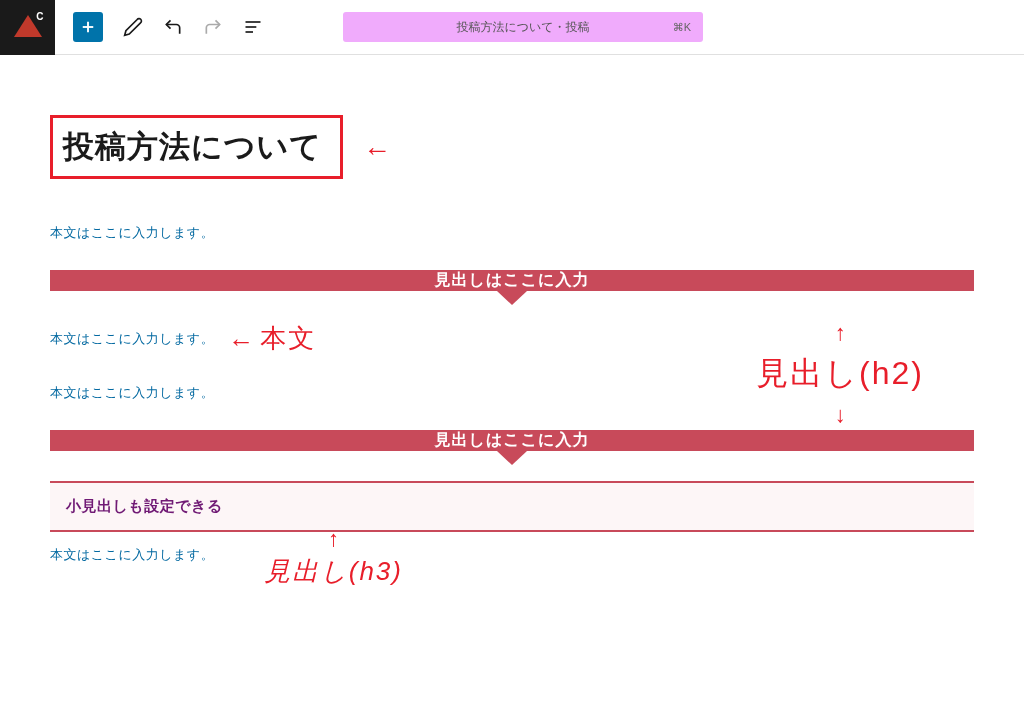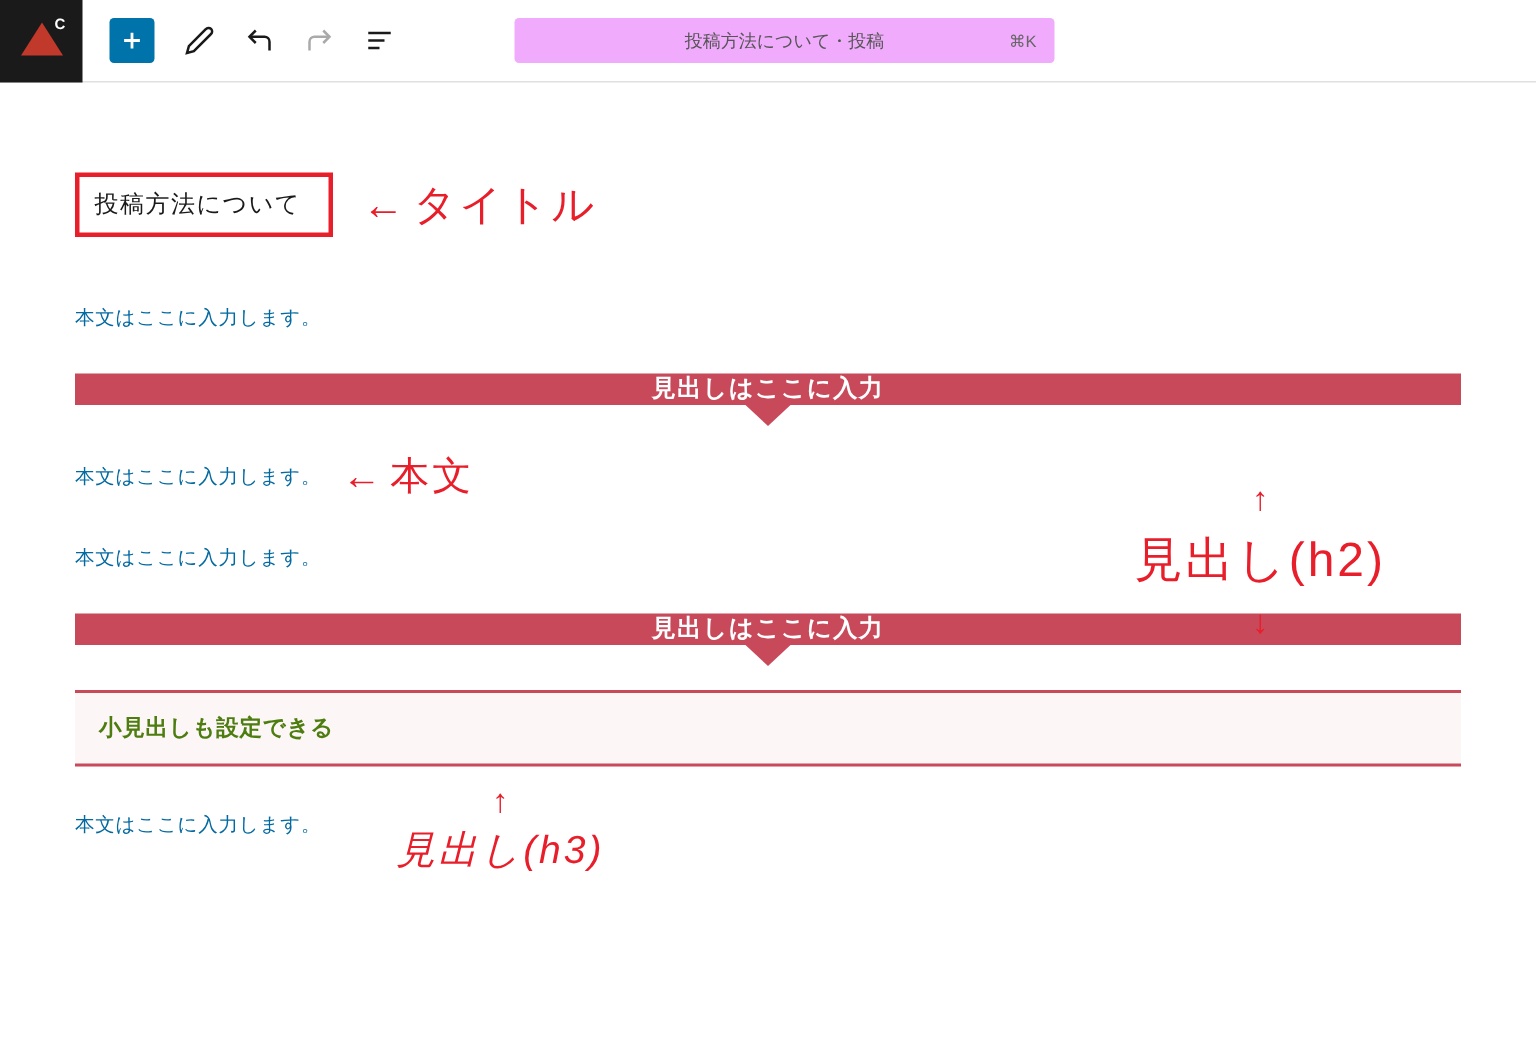--- a/index.html
+++ b/index.html
@@ -16,37 +16,37 @@
     .tool-icon { width: 20px; height: 20px; display: flex; align-items: center; justify-content: center; color: #1a1a1a; cursor: pointer; }
     .tool-icon.dim { color: #aaa; }
     .center-bar { position: absolute; left: 50%; transform: translateX(-50%); width: 360px; height: 30px; background: #f0abfc; border-radius: 3px; display: flex; align-items: center; justify-content: center; font-size: 12px; color: #555; margin-left: 11px; }
     .center-bar .shortcut { position: absolute; right: 12px; font-size: 11px; color: #666; }
     
     
     .content { padding: 60px 50px 20px 50px; }
     
     .title-row { display: flex; align-items: center; gap: 20px; margin-bottom: 45px; }
     .title-box { border: 3px solid #e81e2a; padding: 8px 18px 8px 10px; }
-    .title-text { font-size: 16px; font-weight: 400; color: #1a1a1a; letter-spacing: 1px; }
+    .title-text { font-size: 31px; font-weight: 700; color: #1a1a1a; letter-spacing: 1px; }
     .annotation { color: #e81e2a; font-size: 28px; font-weight: 500; display: flex; align-items: center; gap: 4px; letter-spacing: 2px; }
     
     .body-text { font-size: 13px; color: #0369a1; font-weight: 400; margin-bottom: 28px; letter-spacing: 0.5px; }
     
     .h2-banner { background: #c84a5a; color: #fff; text-align: center; padding: 0 0; font-size: 16px; font-weight: 700; position: relative; margin-bottom: 30px; letter-spacing: 1px; }
     .h2-banner::after { content: ''; position: absolute; bottom: -14px; left: 50%; transform: translateX(-50%); width: 0; height: 0; border-left: 15px solid transparent; border-right: 15px solid transparent; border-top: 14px solid #c84a5a; }
     
     .body-row { display: flex; align-items: center; gap: 14px; margin-bottom: 28px; position: relative; }
     .body-row .annotation { font-size: 26px; }
     
     .h2-annot-group { position: absolute; right: 100px; top: 320px; display: flex; flex-direction: column; align-items: center; color: #e81e2a; }
     .h2-annot-group .arrow-up { font-size: 22px; margin-bottom: 6px; }
     .h2-annot-group .label { font-size: 32px; letter-spacing: 2px; margin-bottom: 6px; }
     .h2-annot-group .arrow-down { font-size: 22px; }
     
-    .h3-box { background: #fdf6f7; border-top: 2px solid #c84a5a; border-bottom: 2px solid #c84a5a; padding: 14px 16px; color: #4d7c0f; font-size: 15px; font-weight: 700; margin-bottom: 30px; letter-spacing: 0.5px; }
+    .h3-box { background: #fdf6f7; border-top: 2px solid #c84a5a; border-bottom: 2px solid #c84a5a; padding: 14px 16px; color: #701a75; font-size: 15px; font-weight: 700; margin-bottom: 14px; letter-spacing: 0.5px; }
     
     .h3-annot-row { display: flex; align-items: flex-start; gap: 20px; }
     .h3-annot { color: #e81e2a; display: flex; flex-direction: column; align-items: center; margin-left: 30px; margin-top: -20px; }
     .h3-annot .arrow-up { font-size: 22px; margin-bottom: 2px; }
     .h3-annot .label { font-size: 26px; letter-spacing: 2px; font-style: italic; }
     
     svg { display: block; }
   </style>
 </head>
 <body>
@@ -97,21 +97,20 @@
 </div>
 
 <div class="content">
 
   <div class="title-row">
     <div class="title-box">
       <div class="title-text">投稿方法について</div>
     </div>
     <div class="annotation">
       <span>←</span>
-      <span>タイトル</span>
     </div>
   </div>
 
   <div class="body-text">本文はここに入力します。</div>
 
   <div class="h2-banner">見出しはここに入力</div>
 
   <div class="body-row">
     <div class="body-text" style="margin-bottom:0">本文はここに入力します。</div>
     <div class="annotation">

